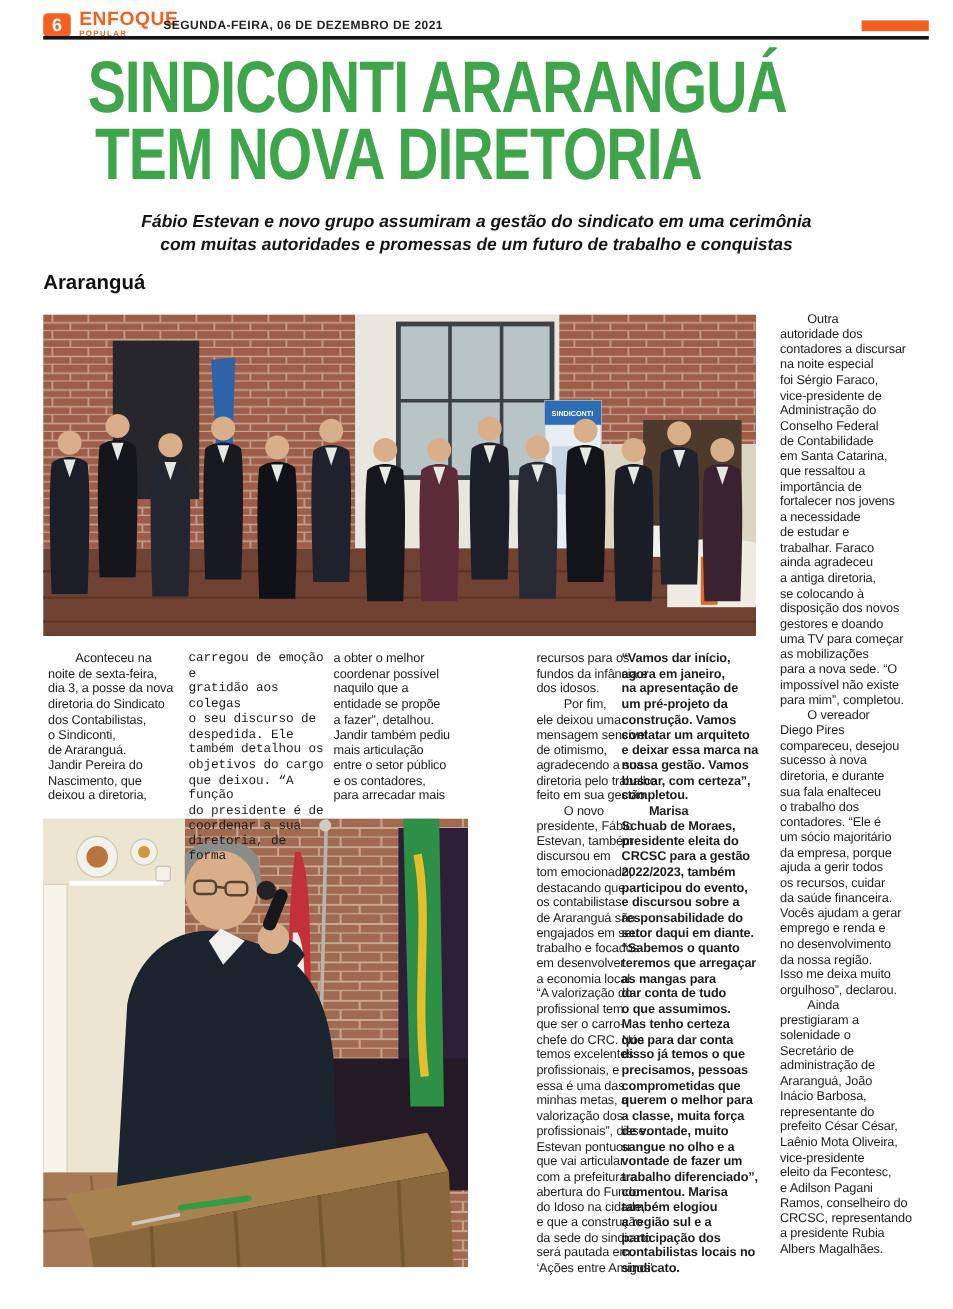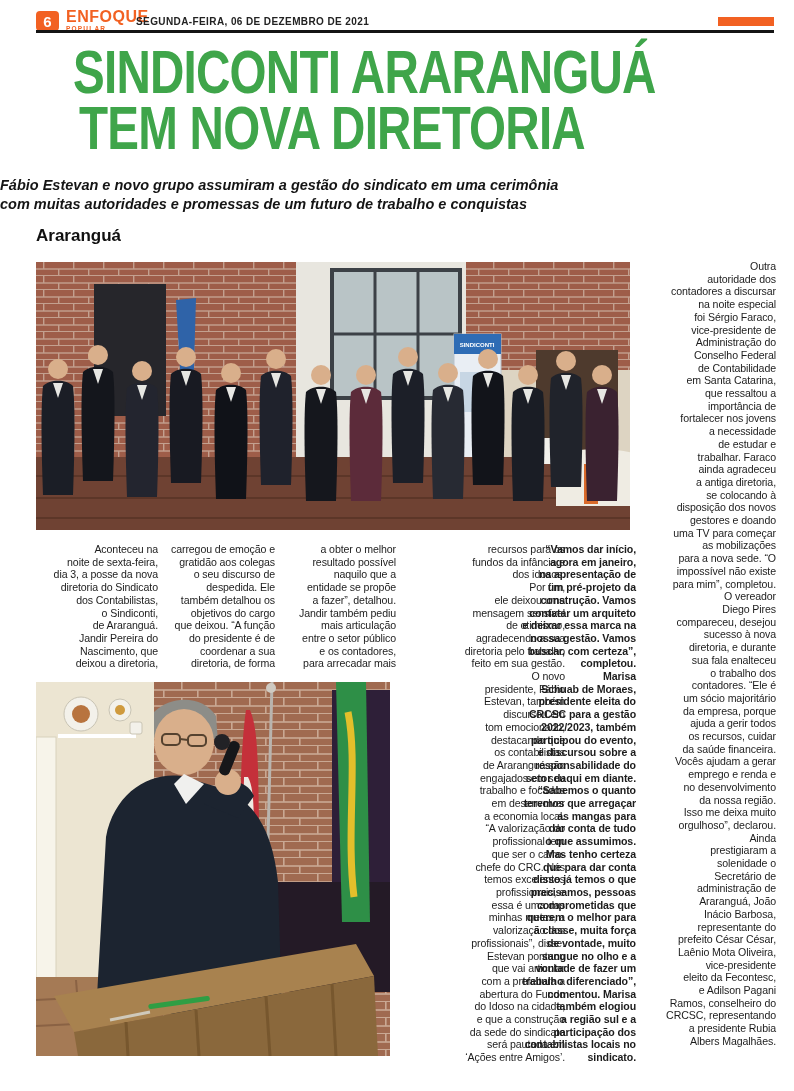--- a/index.html
+++ b/index.html
@@ -14,27 +14,27 @@
   .brand{left:66px;top:9px;line-height:1;}
   .brand-main{color:#f26122;font-weight:bold;font-size:16px;letter-spacing:.5px;}
   .brand-sub{color:#f26122;font-weight:bold;font-size:6.5px;letter-spacing:1.2px;margin-top:1px;}
   .edition-date{left:136px;top:16px;font-size:10px;font-weight:bold;color:#222;letter-spacing:.4px;}
   .accent-bar{left:718px;top:17px;width:56px;height:9px;background:#f26122;}
   .header-rule{left:36px;top:30px;width:738px;height:3px;background:#141414;}
   
   .headline{left:0;top:44px;width:664px;text-align:center;}
   .hl-line{display:block;font-weight:bold;color:#3fa54a;font-size:61px;line-height:56px;
     letter-spacing:-1px;transform:scaleX(0.78);transform-origin:50% 50%;white-space:nowrap;}
-  .subtitle{left:0;top:176px;width:794px;text-align:left;font-size:14.5px;font-weight:bold;
+  .subtitle{left:0;top:176px;width:794px;text-align:center;font-size:14.5px;font-weight:bold;
     font-style:italic;line-height:19px;color:#151515;white-space:pre-wrap;}
   .section-label{left:36px;top:226px;font-size:17px;font-weight:bold;color:#101010;text-align:right;}
   
-  .col{white-space:pre-wrap;font-size:10.6px;line-height:12.7px;color:#1c1c1c;letter-spacing:-0.1px;text-align:right;}
+  .col{white-space:pre-wrap;font-size:10.6px;line-height:12.7px;color:#1c1c1c;letter-spacing:-0.1px;}
   .col1{left:40px;top:543px;width:118px;}
-  .col2{left:157px;top:543px;width:118px;}
+  .col2{left:157px;top:543px;width:118px;font-family:Liberation Mono, monospace;}
   .col3{left:278px;top:543px;width:118px;}
   .col4{left:408px;top:543px;width:118px;margin-left:39px;}
   .col5{left:518px;top:543px;width:118px;font-weight:bold;}
   .col6{left:650px;top:260px;width:126px;}
   
   .photo1{left:36px;top:262px;width:594px;height:268px;}
   .photo2{left:36px;top:682px;width:354px;height:374px;}
   .photo1 svg,.photo2 svg{display:block;width:100%;height:100%;}
 </style>
 </head>
@@ -192,21 +192,21 @@
 gratidão aos colegas
 o seu discurso de
 despedida. Ele
 também detalhou os
 objetivos do cargo
 que deixou. “A função
 do presidente é de
 coordenar a sua
 diretoria, de forma</div>
 <div class="abs col col3">a obter o melhor
-resultado possível
+coordenar possível
 naquilo que a
 entidade se propõe
 a fazer”, detalhou.
 Jandir também pediu
 mais articulação
 entre o setor público
 e os contadores,
 para arrecadar mais</div>
 <div class="abs col col4">recursos para os
 fundos da infância e

